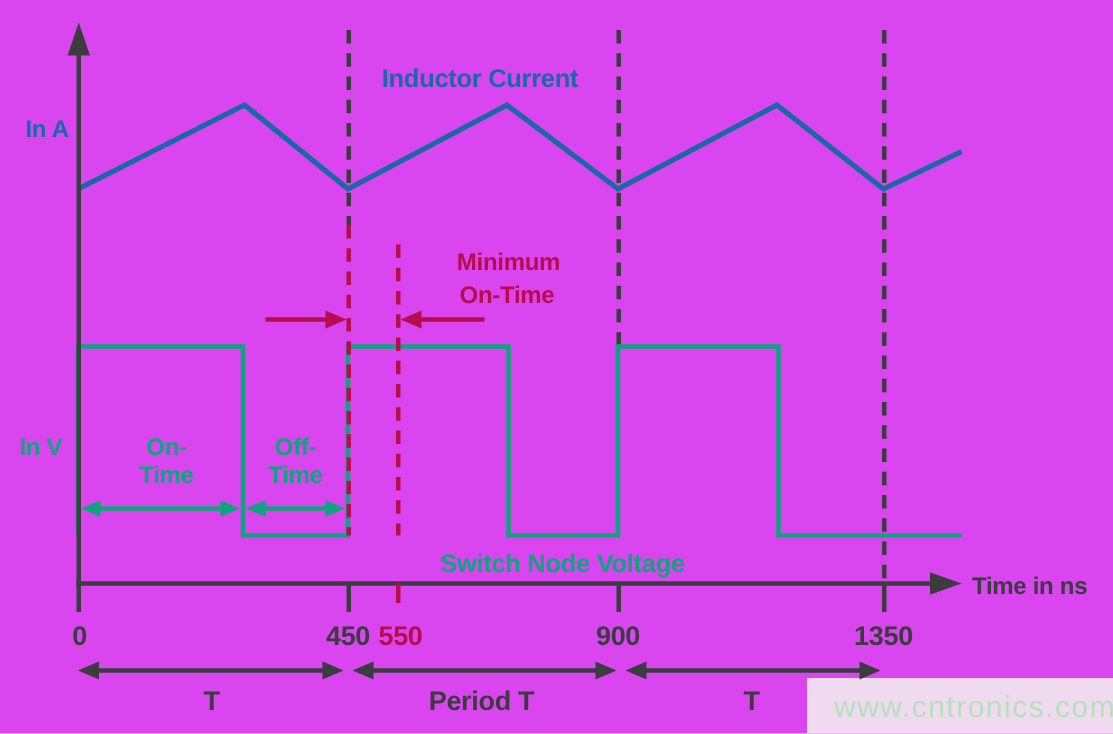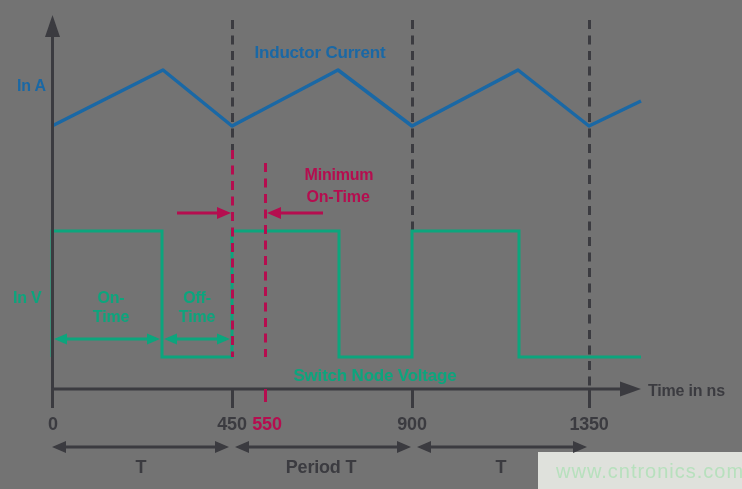--- a/index.html
+++ b/index.html
@@ -1,19 +1,19 @@
 <!DOCTYPE html>
 <html><head>
 <meta charset="utf-8">
 <style>
   html,body{margin:0;padding:0;background:#ffffff;}
   #figure-wrap{
     position:relative;
     width:742px;height:489px;
-    background:#737373;
+    background:#d946ef;
     font-family:"Liberation Sans", sans-serif;
     overflow:hidden;
   }
   svg{display:block;}
   text{
     font-family:"Liberation Sans", sans-serif;
     font-weight:700;
     letter-spacing:-0.2px;
   }
   .txt-blue{fill:#1A68A5;}

